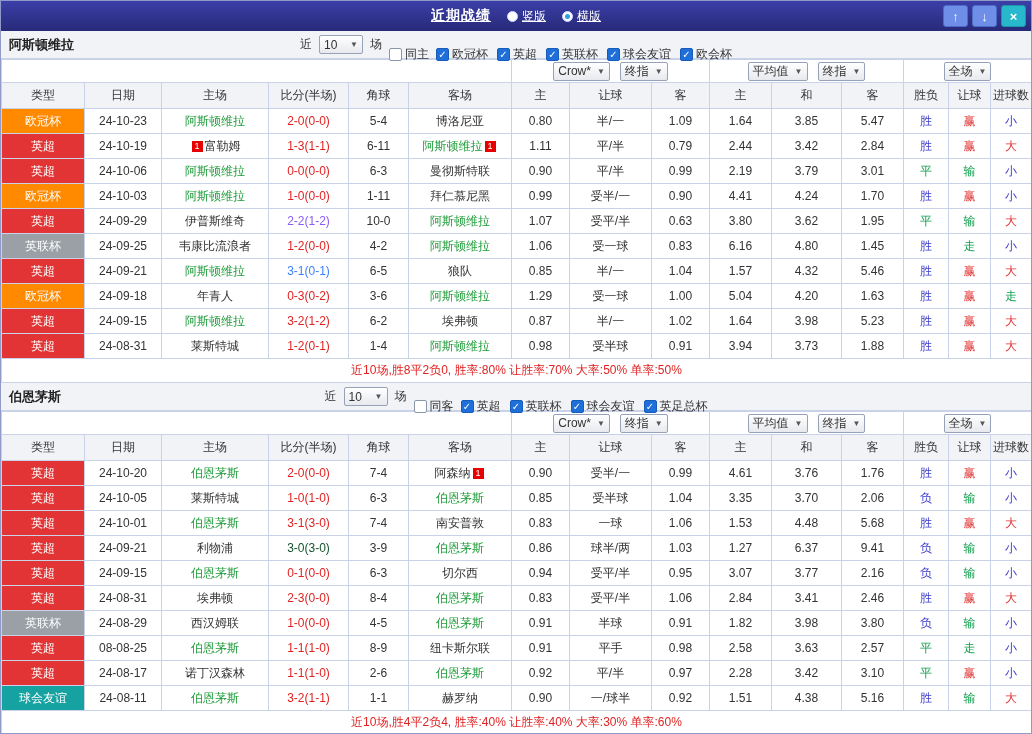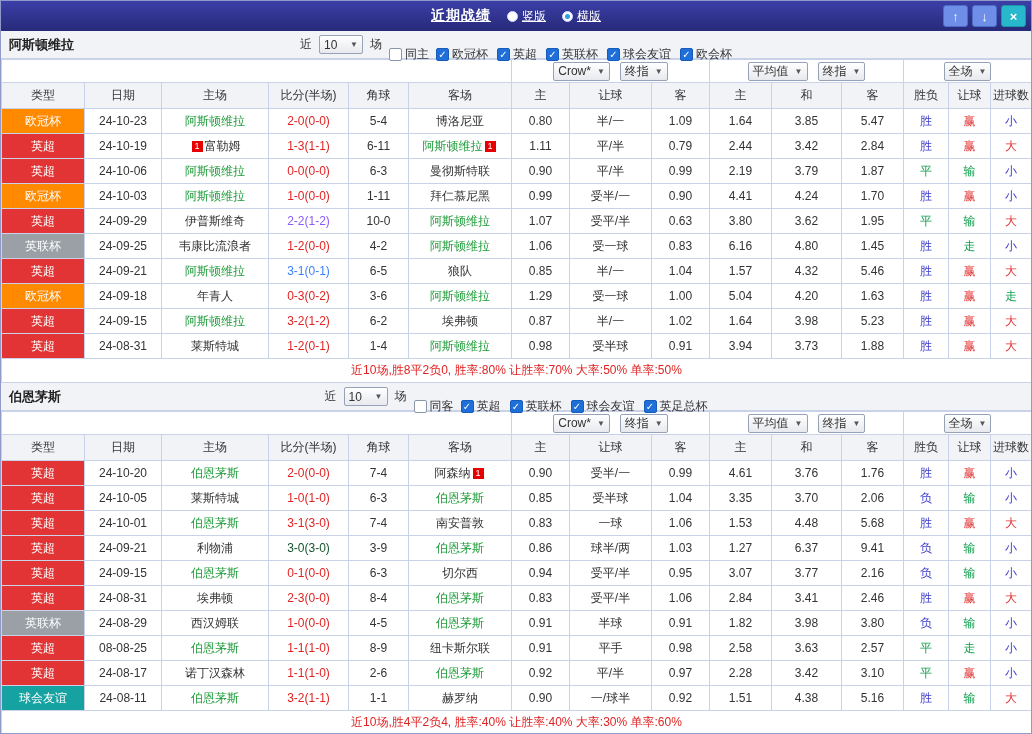--- a/index.html
+++ b/index.html
@@ -227,21 +227,21 @@
             <td>24-10-06</td>
             <td><span style="color:#1f9d3a">阿斯顿维拉</span></td>
             <td style="color:#e02222">0-0(0-0)</td>
             <td>6-3</td>
             <td><span style="color:#333333">曼彻斯特联</span></td>
             <td>0.90</td>
             <td>平/半</td>
             <td>0.99</td>
             <td>2.19</td>
             <td>3.79</td>
-            <td>1.87</td>
+            <td>3.01</td>
             <td style="color:#12a04f">平</td>
             <td style="color:#12a04f">输</td>
             <td style="color:#3a3ad0">小</td>
           </tr>
           <tr>
             <td style="background:#ff8a00;color:#fff">欧冠杯</td>
             <td>24-10-03</td>
             <td><span style="color:#1f9d3a">阿斯顿维拉</span></td>
             <td style="color:#e02222">1-0(0-0)</td>
             <td>1-11</td>

